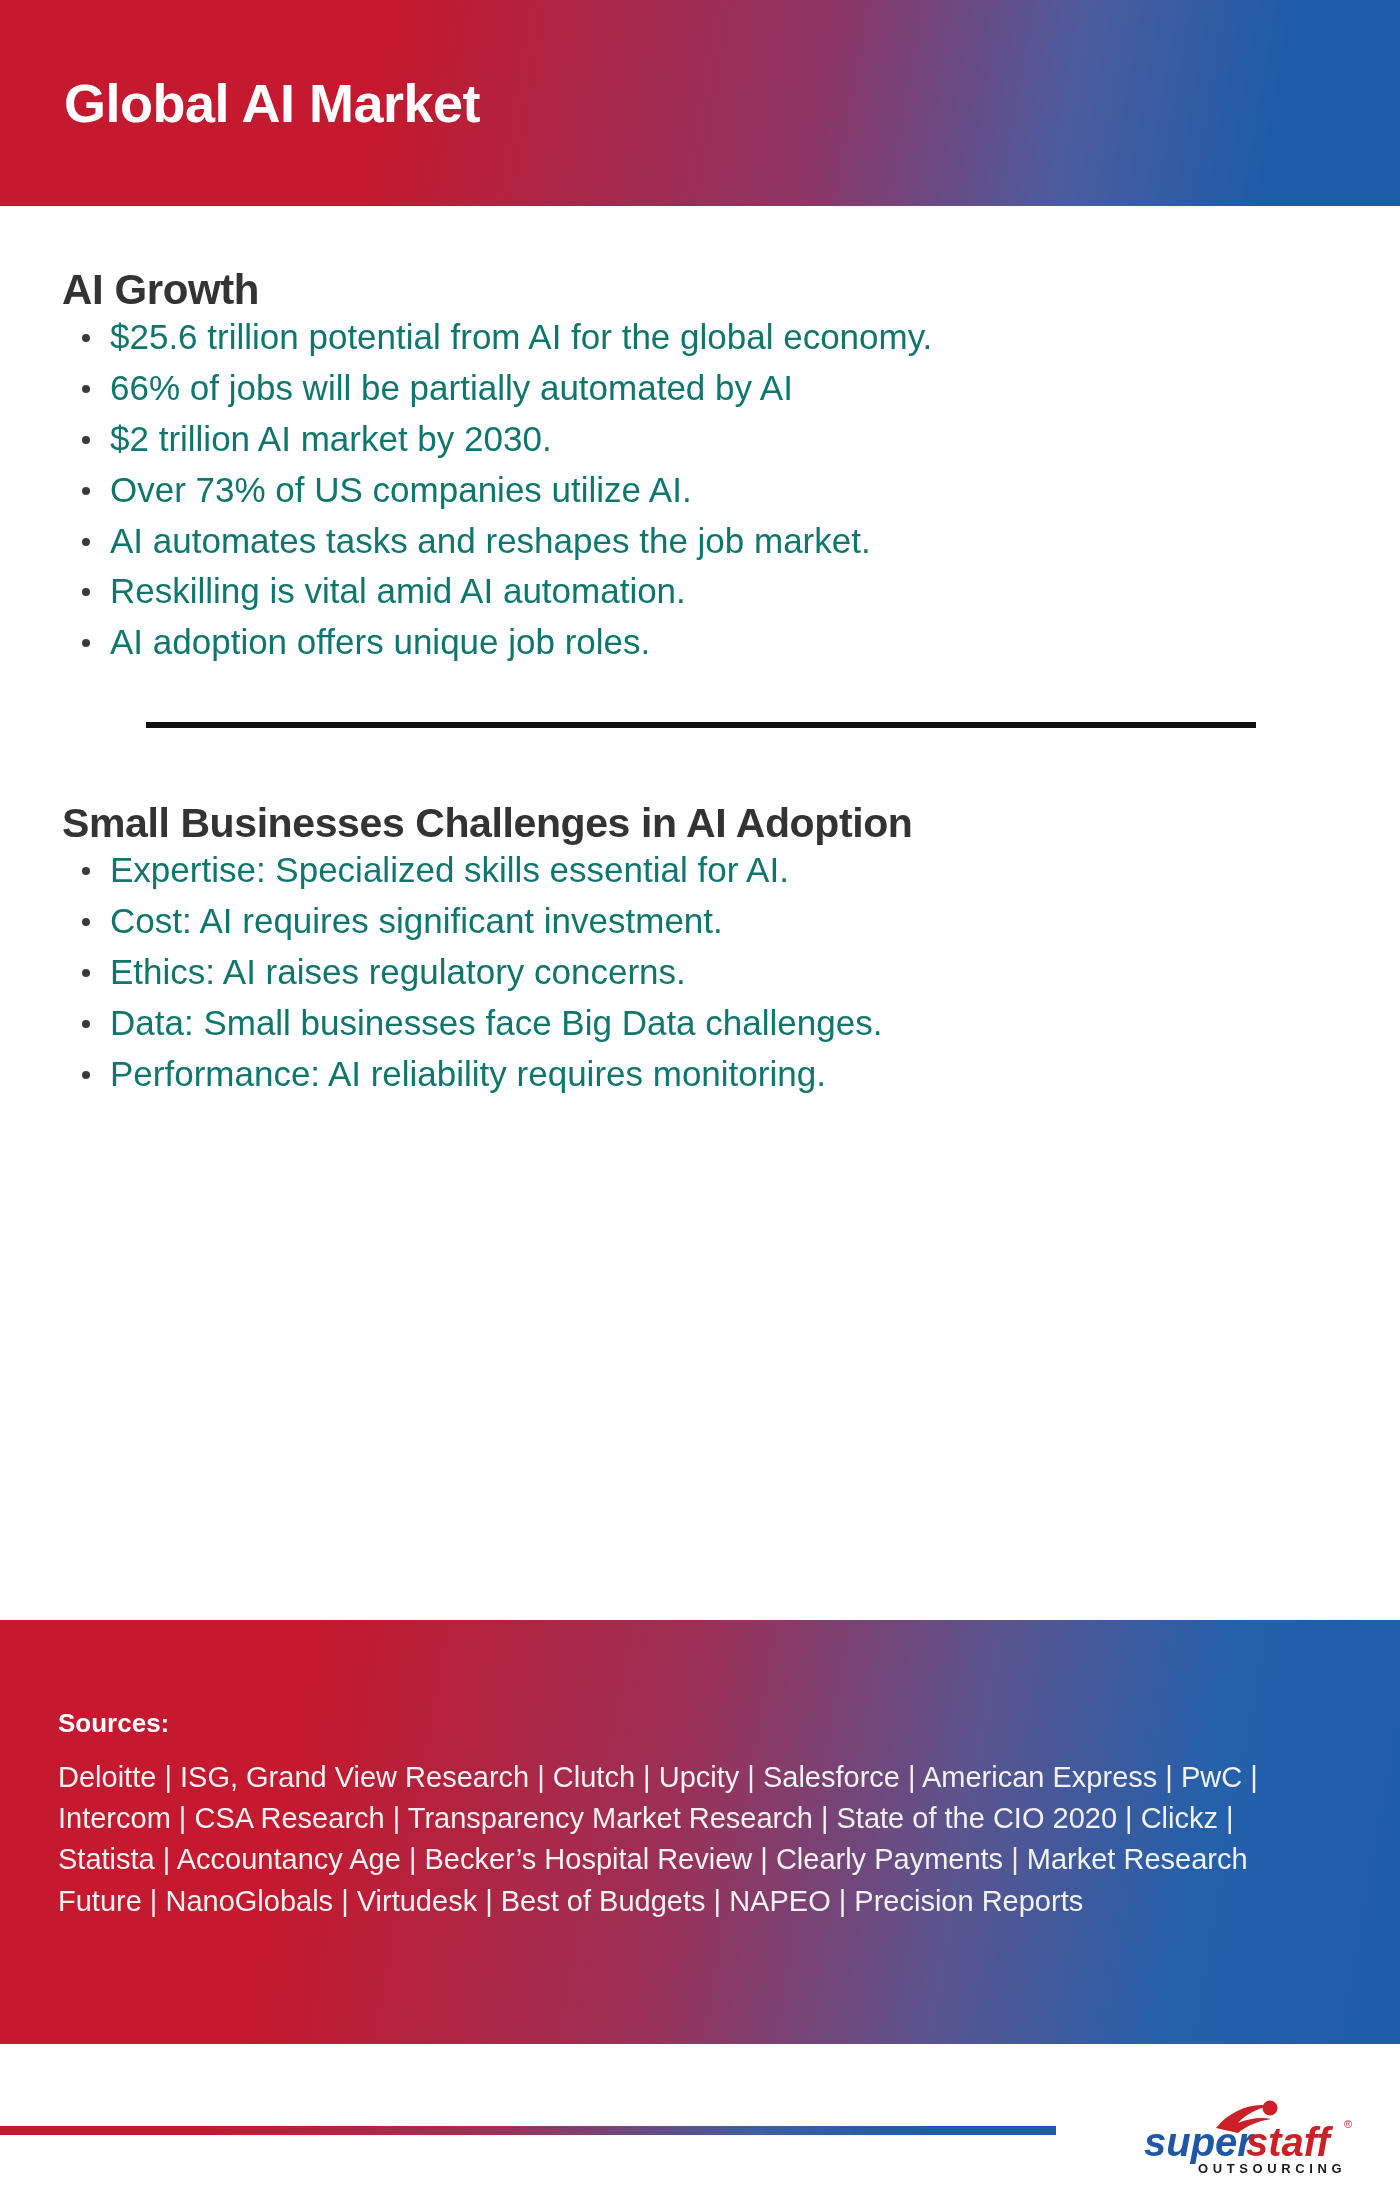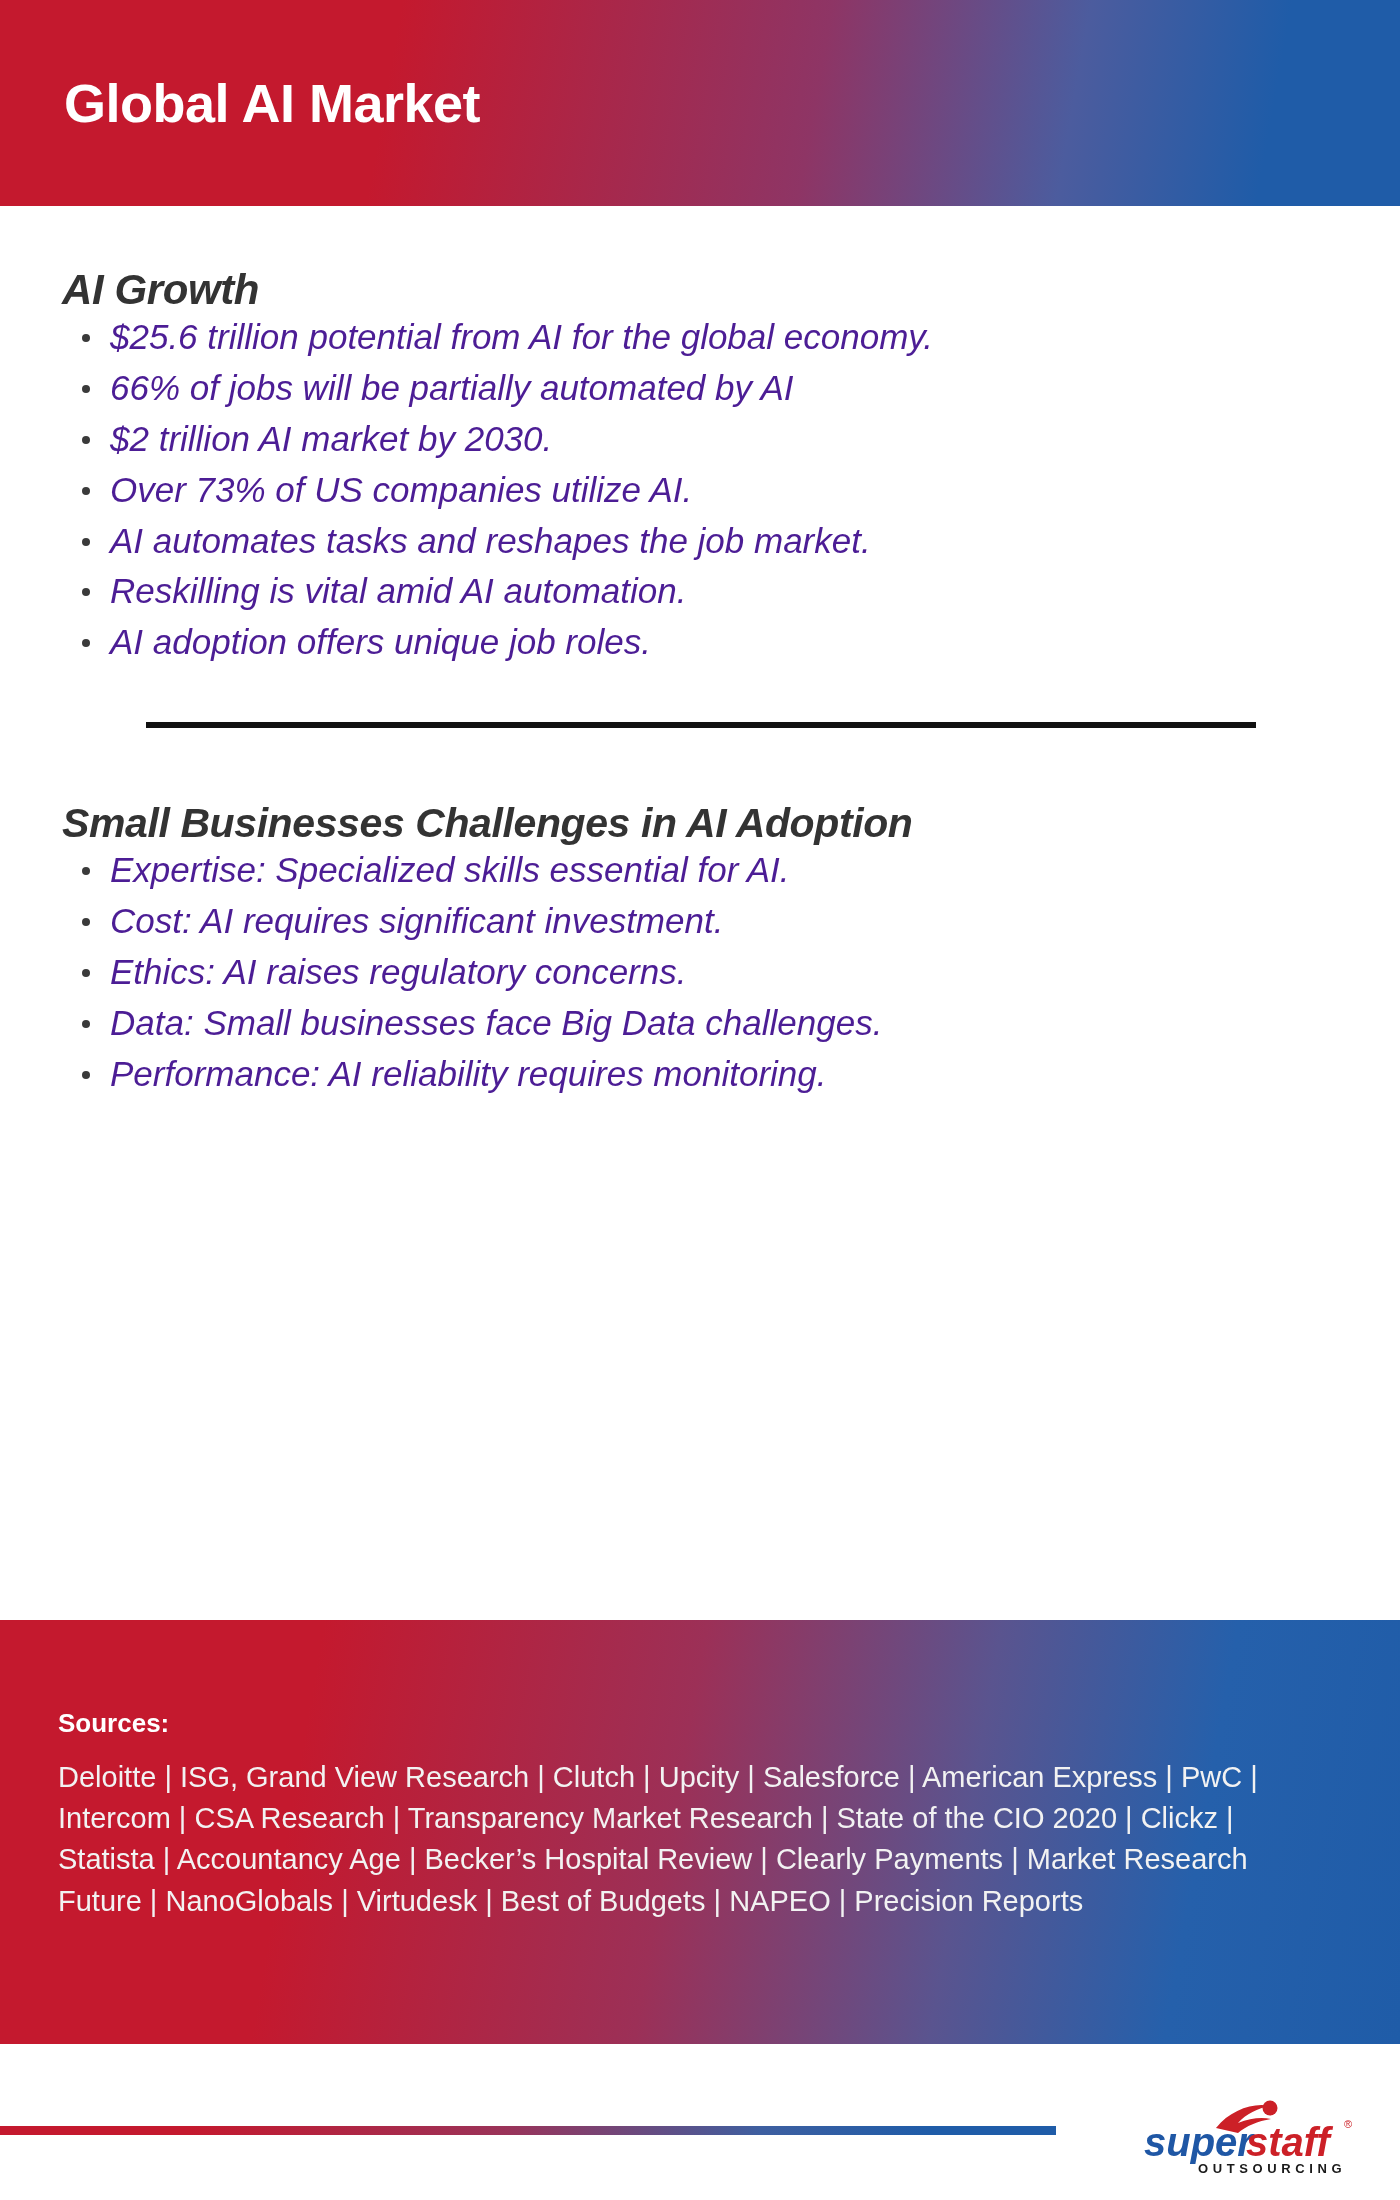--- a/index.html
+++ b/index.html
@@ -37,41 +37,40 @@
     font-weight: bold;
     letter-spacing: -0.5px;
     line-height: 1.05;
   }
 
   
   .content {
     box-sizing: border-box;
     padding: 12px 62px;
     padding-top: 60px;
-    font-style: italic;
   }
   .section-heading {
     color: #333333;
     font-size: 42px;
     font-weight: bold;
     letter-spacing: -0.4px;
     margin: 0;
   }
   .section-heading.tight {
     font-size: 41px;
   }
 
   ul.bullets {
     list-style: none;
     margin: 0;
     padding: 0;
   }
   ul.bullets li {
     position: relative;
-    color: #4c1d95;
+    color: #0f766e;
     font-size: 35px;
     font-weight: 300;
     line-height: 1.34;
     padding-left: 48px;
     margin-bottom: 4px;
   }
   ul.bullets li::before {
     content: "";
     position: absolute;
     left: 20px;

